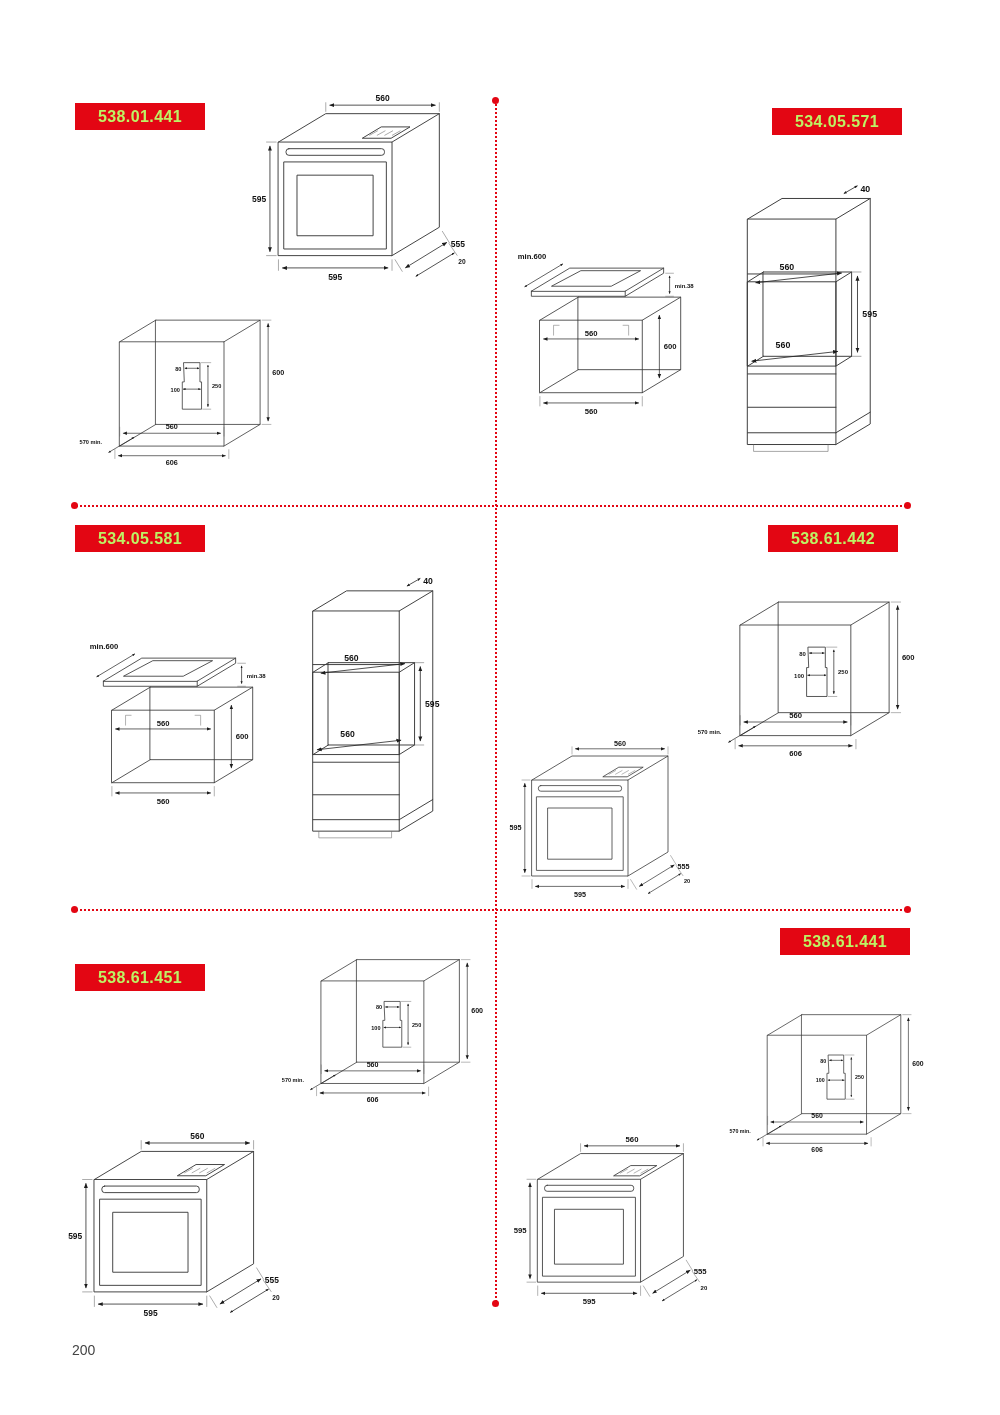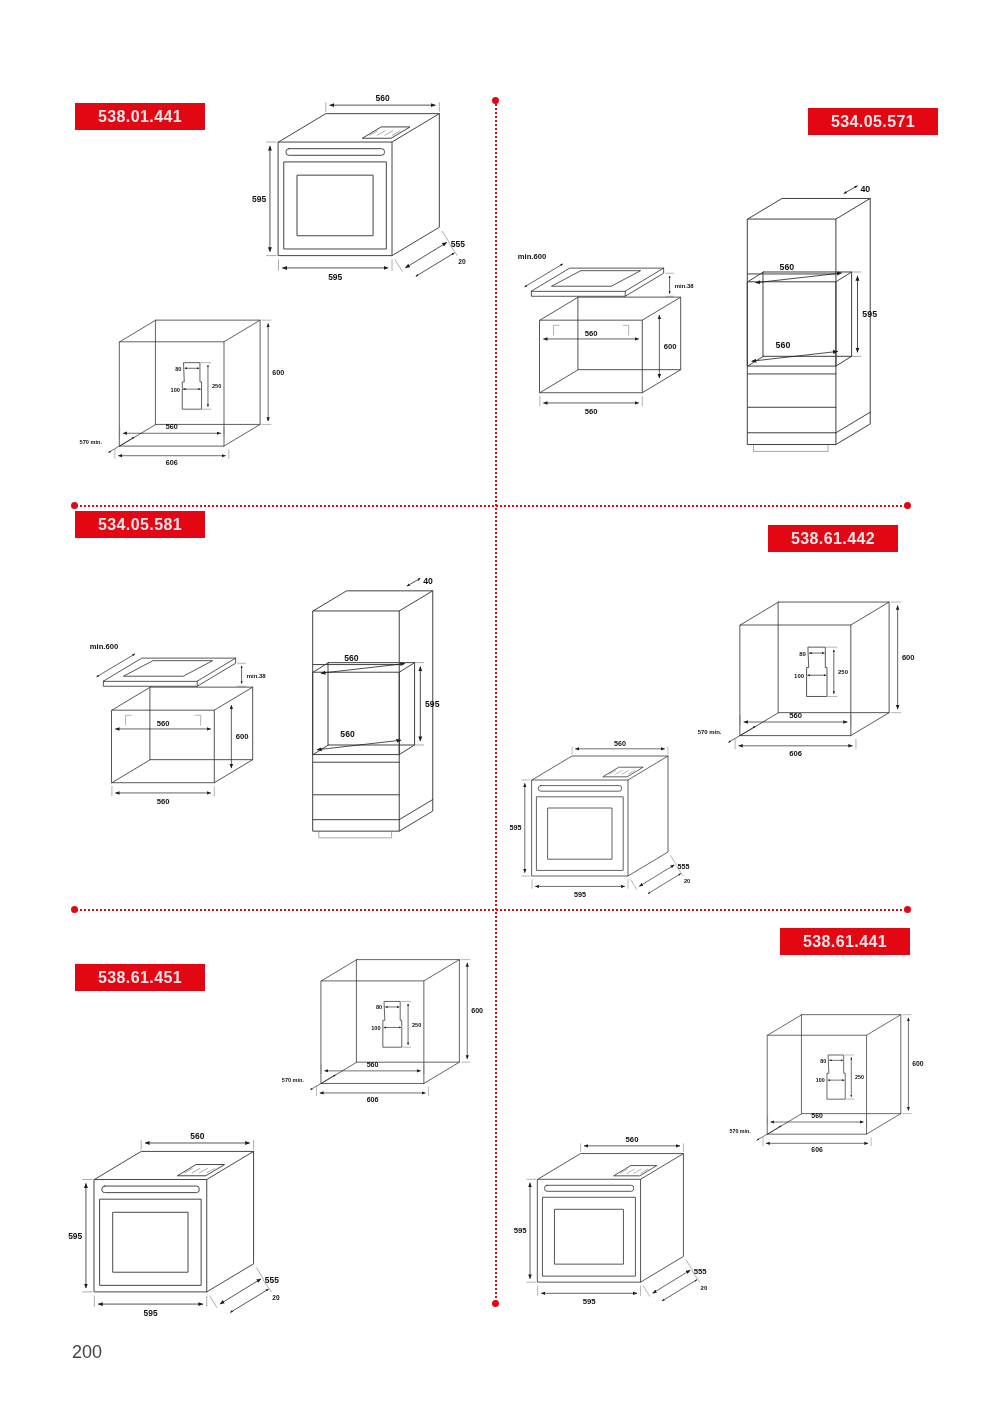--- a/index.html
+++ b/index.html
@@ -2,28 +2,28 @@
 <html><head>
 <meta charset="utf-8">
 <style>
   * { margin:0; padding:0; box-sizing:border-box; }
   html,body { background:#ffffff; }
   .page {
     position:relative; width:1000px; height:1415px; background:#ffffff;
     font-family:"Liberation Sans", sans-serif; overflow:hidden;
   }
   .badge {
-    position:absolute; width:130px; height:27px; background:#e30613; color:#e5e5e5;
+    position:absolute; width:130px; height:27px; background:#e30613; color:#bef264;
     font-size:16px; font-weight:bold; letter-spacing:0.4px;
     display:flex; align-items:center; justify-content:center;
   }
   .vdiv { position:absolute; left:495px; top:104px; height:1198px; width:0; border-left:2px dotted #e30613; }
   .hdiv { position:absolute; left:76px; width:830px; height:0; border-top:2px dotted #e30613; }
   .dot  { position:absolute; width:7px; height:7px; border-radius:50%; background:#e30613; }
-  .pagenum { position:absolute; left:72px; top:1342px; font-size:18px; color:#444444; }
+  .pagenum { position:absolute; left:72px; top:1342px; font-size:14px; color:#444444; }
   .drawing { position:absolute; }
   .defs-svg { position:absolute; width:0; height:0; }
   .ln  { fill:none; stroke:#3a3a3a; stroke-width:1; stroke-linejoin:round; stroke-linecap:round; }
   .ext { fill:none; stroke:#6a6a6a; stroke-width:0.6; }
   .dl  { stroke:#1c1c1c; stroke-width:0.8; }
   .dim { font-family:"Liberation Sans", sans-serif; font-size:9px; font-weight:bold; fill:#111111; }
   .dim.sm { font-size:7px; }
 </style>
 </head>
 <body>
@@ -146,29 +146,29 @@
   <div class="dot" style="left:904px;top:906px"></div>
 
   <div class="badge" style="left:75px;top:103px">538.01.441</div>
   <svg class="drawing" style="left:250px;top:90px;width:232px;height:194px" viewBox="0 0 245 205">
       <use href="#d-oven"></use>
     </svg>
   <svg class="drawing" style="left:78px;top:292px;width:215px;height:175px" viewBox="0 0 268 218">
       <use href="#d-niche"></use>
     </svg>
 
-  <div class="badge" style="left:808px;top:108px">534.05.571</div>
+  <div class="badge" style="left:772px;top:108px">534.05.571</div>
   <svg class="drawing" style="left:516px;top:238px;width:192px;height:178px" viewBox="0 0 225 208">
       <use href="#d-worktop"></use>
     </svg>
   <svg class="drawing" style="left:726px;top:172px;width:162px;height:299px" viewBox="0 0 165 305">
       <use href="#d-tall"></use>
     </svg>
 
-  <div class="badge" style="left:75px;top:511px">534.05.581</div>
+  <div class="badge" style="left:75px;top:525px">534.05.581</div>
   <svg class="drawing" style="left:88px;top:628px;width:192px;height:178px" viewBox="0 0 225 208">
       <use href="#d-worktop"></use>
     </svg>
   <svg class="drawing" style="left:292px;top:565px;width:158px;height:292px" viewBox="0 0 165 305">
       <use href="#d-tall"></use>
     </svg>
 
   <div class="badge" style="left:768px;top:525px">538.61.442</div>
   <svg class="drawing" style="left:696px;top:572px;width:228px;height:186px" viewBox="0 0 268 218">
       <use href="#d-niche"></use>

